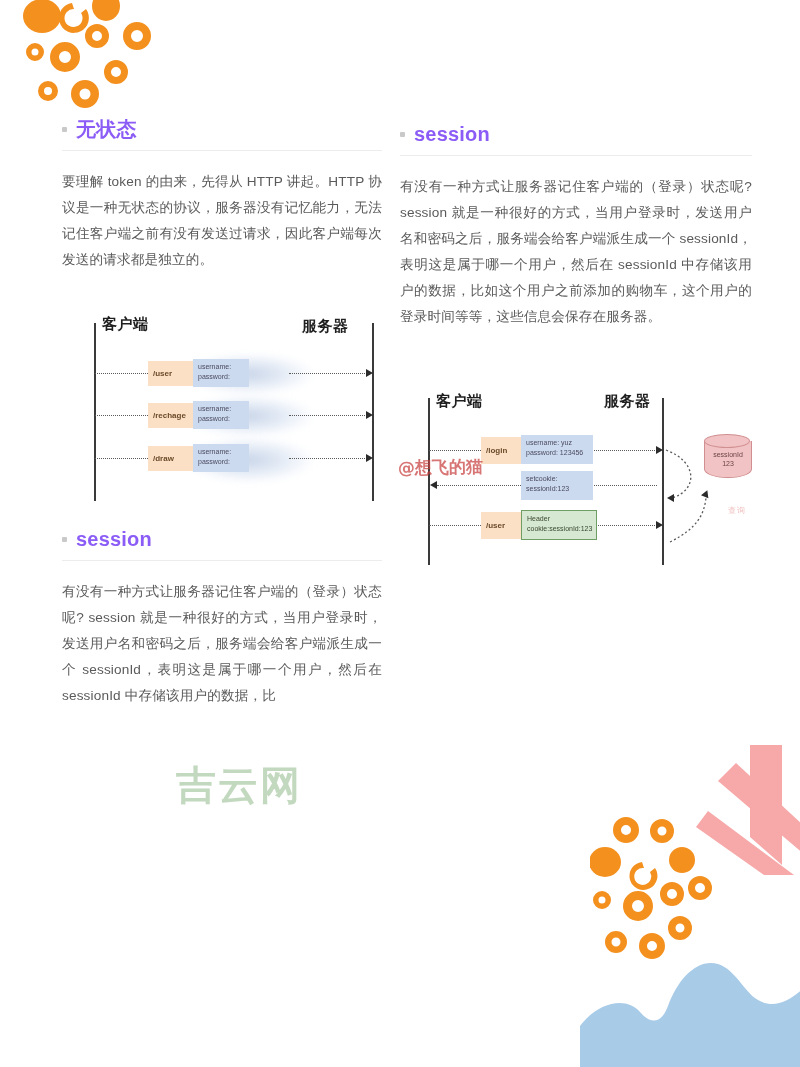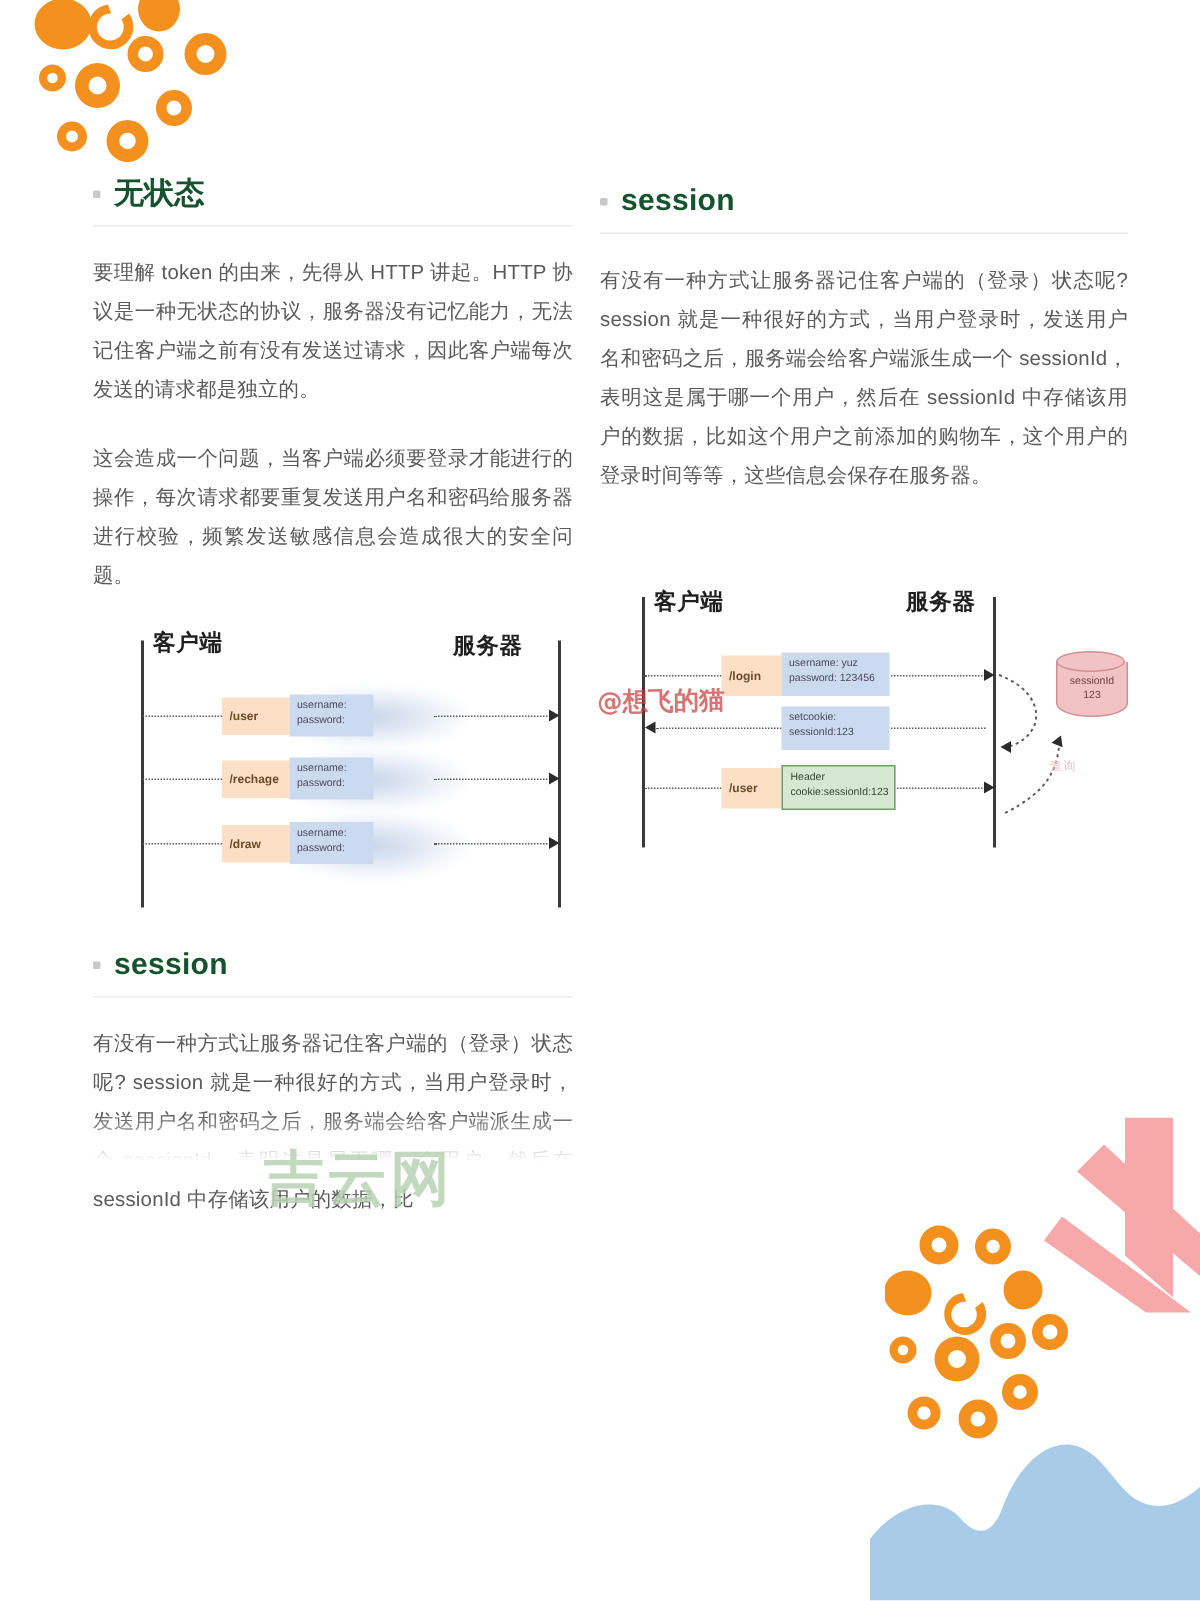--- a/index.html
+++ b/index.html
@@ -26,21 +26,21 @@
   .pink-fan{position:absolute;left:690px;top:745px;width:115px;height:135px;}
 
   
   .col{position:absolute;top:0;}
   .col-left{left:62px;width:320px;}
   .col-right{left:400px;width:352px;}
 
   .sec-head{display:flex;align-items:center;gap:9px;}
   .bullet{width:5px;height:5px;background:#c9c9c9;border-radius:1px;flex:0 0 auto;}
   .h-text{
-    font-size:20px;font-weight:bold;color:#14532d;
+    font-size:20px;font-weight:bold;color:#8b5cf6;
     letter-spacing:.2px;line-height:1.2;
   }
   .h-rule{height:1px;background:#ececec;margin-top:9px;}
 
   p.body{
     font-size:13.6px;line-height:26px;color:#5a5a5a;
     margin:0;letter-spacing:.15px;text-align:justify;
   }
   .gap{height:20px;}
 
@@ -138,21 +138,20 @@
     <div>
       <div class="sec-head">
         <span class="bullet"></span>
         <span class="h-text">无状态</span>
       </div>
       <div class="h-rule"></div>
 
       <div style="height:18px"></div>
       <p class="body">要理解 token 的由来，先得从 HTTP 讲起。HTTP 协议是一种无状态的协议，服务器没有记忆能力，无法记住客户端之前有没有发送过请求，因此客户端每次发送的请求都是独立的。</p>
       <div class="gap"></div>
-      <p class="body">这会造成一个问题，当客户端必须要登录才能进行的操作，每次请求都要重复发送用户名和密码给服务器进行校验，频繁发送敏感信息会造成很大的安全问题。</p>
     </div>
 
     <div style="height:22px"></div>
     <div class="diagram" style="width:300px;height:190px;margin-left:22px;">
       <div class="lifeline" style="left:10px;top:8px;bottom:4px;"></div>
       <div class="lifeline" style="left:288px;top:8px;bottom:4px;"></div>
 
       <div class="actor" style="left:18px;top:0px;">客户端</div>
       <div class="actor" style="left:218px;top:2px;">服务器</div>
 
@@ -260,21 +259,21 @@
       <div class="arrowhead" style="left:288px;top:98px;border-left:4px solid transparent;border-right:4px solid transparent;border-bottom:7px solid #2b2b2b;border-top:none;transform:rotate(22deg);"></div>
 
       <div class="cylinder" style="left:290px;top:42px;">
         <div class="cyl-body"></div>
         <div class="cyl-top"></div>
         <div class="cyl-label">
           <span>sessionId</span><br>
           <span>123</span>
         </div>
       </div>
-      <div class="red-faint" style="left:286px;top:113px;">查询</div>
+      <div class="red-faint" style="left:314px;top:113px;">查询</div>
     </div>
   </div>
 
   <div class="pink-fan">
     <svg width="115" height="135" viewBox="0 0 115 135">
       <g fill="#f7a8a8">
         <path d="M60 0 L92 0 L92 120 L60 92 Z"></path>
         <path d="M28 36 L46 18 L115 82 L115 110 Z"></path>
         <path d="M6 82 L18 66 L104 130 L74 130 Z"></path>
       </g>

